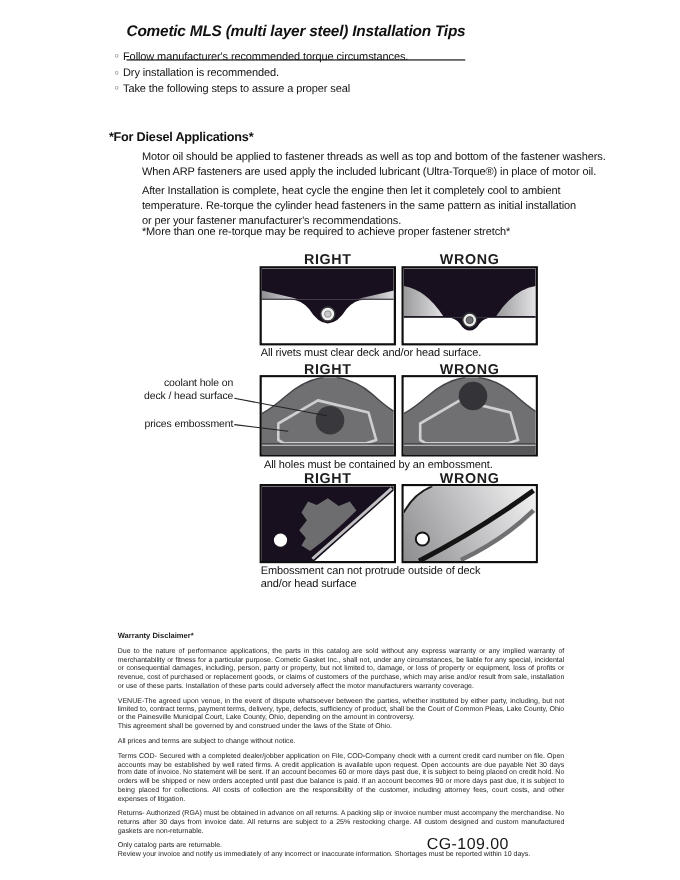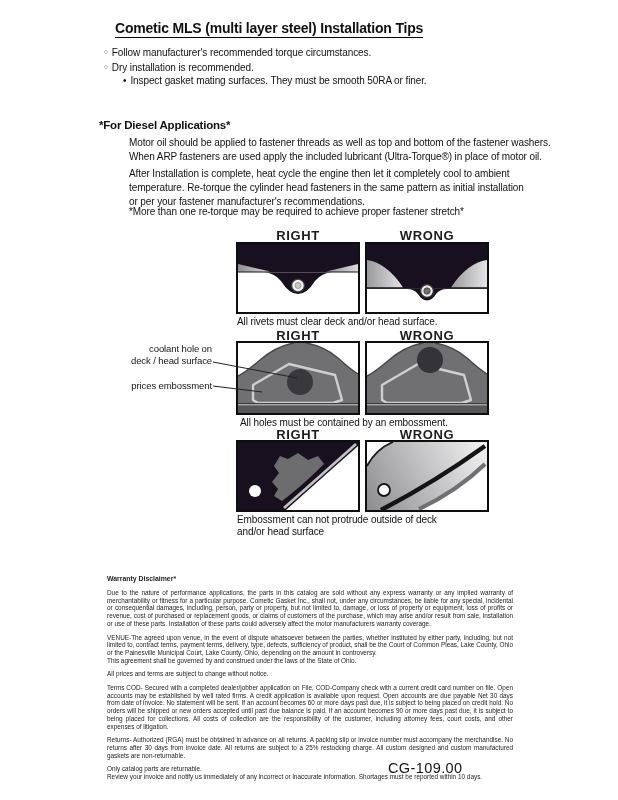--- a/index.html
+++ b/index.html
@@ -10,22 +10,22 @@
     font-family:"Liberation Sans", sans-serif;
     color:#111;
     overflow:hidden;
   }
   .abs { position:absolute; }
 
   
   .doc-title {
     left:115px; top:20px;
     font-size:14px; font-weight:bold; letter-spacing:-0.2px;
-    border-bottom:1.6px solid #000; padding-bottom:1px;
-    display:inline-block; white-space:nowrap;
+    border-bottom:1.6px solid #000; padding-bottom:18px;
+    display:inline-block; white-space:nowrap;font-style:italic;
   }
   .tips { left:104px; top:45px; font-size:10px; letter-spacing:-0.1px; line-height:14px; white-space:nowrap; }
   .bullet::before { content:"○"; font-size:6.5px; vertical-align:1.5px; margin-right:4px; }
   .sub-bullet { margin-left:19px; }
   .sub-bullet::before { content:"•"; font-size:10px; margin-right:4px; }
 
   .diesel-heading { left:99px; top:119px; font-size:11.5px; font-weight:bold; letter-spacing:-0.2px; }
   .para { left:129px; width:482px; font-size:10px; letter-spacing:-0.1px; line-height:14.2px; white-space:pre-line; }
   .p1 { top:136px; }
   .p2 { top:167px; }
@@ -53,21 +53,21 @@
   .doc-number { left:388px; top:760px; font-size:14.5px; letter-spacing:0.4px; color:#151515; }
 </style>
 </head>
 <body>
 
 <div class="abs doc-title">Cometic MLS (multi layer steel) Installation Tips</div>
 
 <div class="abs tips">
   <div class="bullet">Follow manufacturer's recommended torque circumstances.</div>
   <div class="bullet">Dry installation is recommended.</div>
-  <div class="sub-bullet">Inspect gasket mating surfaces.  They must be smooth 50RA or finer.</div>
+  <div class="bullet">Take the following steps to assure a proper seal</div>
 </div>
 
 <div class="abs diesel-heading">*For Diesel Applications*</div>
 <div class="abs para p1">Motor oil should be applied to fastener threads as well as top and bottom of the fastener washers.
 When ARP fasteners are used apply the included lubricant (Ultra-Torque®) in place of motor oil.</div>
 <div class="abs para p2">After Installation is complete, heat cycle the engine then let it completely cool to ambient
 temperature. Re-torque the cylinder head fasteners in the same pattern as initial installation
 or per your fastener manufacturer's recommendations.</div>
 <div class="abs para note">*More than one re-torque may be required to achieve proper fastener stretch*</div>
 

